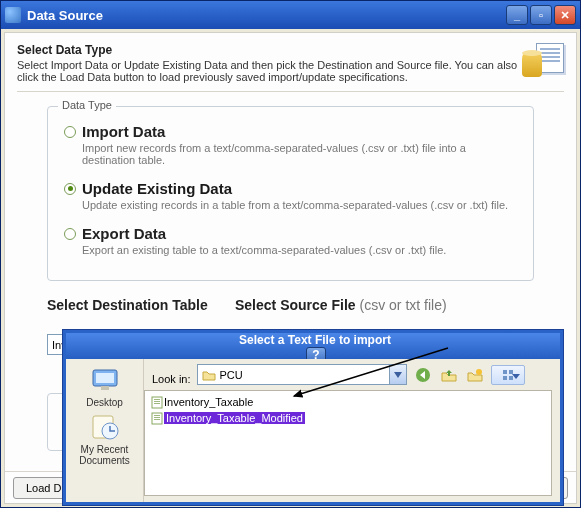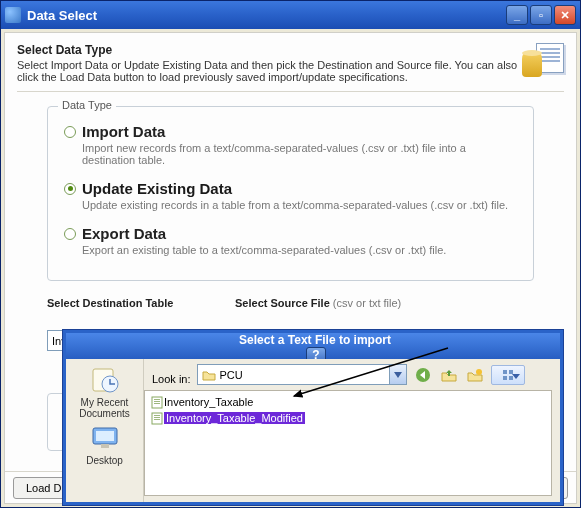--- a/index.html
+++ b/index.html
@@ -32,21 +32,21 @@
   .radio-row { display: flex; align-items: center; font-size: 15px; font-weight: bold; color: #222; margin-top: 2px; }
   .radio-row.sel { color: #1a1a1a; }
   .radio-dot { width: 12px; height: 12px; border: 1px solid #7a9c58; border-radius: 50%; margin-right: 6px; display: flex; align-items: center; justify-content: center; background: #fff; }
   .radio-dot.on::after { content: ""; width: 5px; height: 5px; background: #4f8a10; border-radius: 50%; }
   .radio-desc { font-size: 11px; color: #777; margin: 2px 0 14px 18px; }
 
   
   .dest-src { display: flex; gap: 18px; margin: 0 30px; }
   .dest-col { width: 170px; }
   .src-col { flex: 1; }
-  .fld-label { font-size: 11px; font-weight: bold; color: #222; margin-bottom: 21px; }
+  .fld-label { font-size: 14px; font-weight: bold; color: #222; margin-bottom: 21px; }
   .fld-label .hint { font-weight: normal; color: #777; }
   .combo { height: 21px; border: 1px solid #7f9db9; background: #fff; display: flex; align-items: center; font-size: 11px; padding: 0 4px; position: relative; }
   .combo .arrow-btn { position: absolute; right: 0; top: 0; width: 17px; height: 19px; background: linear-gradient(to bottom,#e7effb,#b6cdf0); border-left: 1px solid #7f9db9; display:flex; align-items:center; justify-content:center; }
   .arrow-btn svg { width:8px; height:6px; }
   .src-row1 { display: flex; }
   .src-input { flex: 1; height: 21px; border: 1px solid #7f9db9; background: #fff; }
   .browse-btn { height: 21px; padding: 0 8px; font-size: 11px; background: #efefef; border: 1px solid #9a9a9a; border-radius: 2px; }
   .src-row2 { display: flex; align-items: center; gap: 10px; margin-top: 5px; font-size: 11px; color: #333; }
   .chk { width: 13px; height: 13px; border: 1px solid #5b8a2f; background: #f4fbe8; position: relative; }
   .chk::after { content: ""; position: absolute; left: 2px; top: 5px; width: 3px; height: 6px; border: solid #3f7a10; border-width: 0 2px 2px 0; transform: rotate(40deg); top: 0px; }
@@ -85,21 +85,21 @@
   
   
   .annot-arrow { position: absolute; pointer-events:none; }
 </style>
 </head>
 <body>
 
 <div class="main-window">
   <div class="titlebar">
     <div class="app-icon"></div>
-    <span class="title-text">Data Select</span>
+    <span class="title-text">Data Source</span>
     <div class="win-btn min">_</div>
     <div class="win-btn max">▫</div>
     <div class="win-btn close">✕</div>
   </div>
 
   <div class="body-panel">
     <div class="header-row">
       <div class="header-text">
         <div class="hdr-title">Select Data Type</div>
         <div>Select Import Data or Update Existing Data and then pick the Destination and Source file.  You can also click the Load Data button to load previously saved import/update specifications.</div>
@@ -181,37 +181,37 @@
   <div class="fd-title">
     <span>Select a Text File to import</span>
     <span class="spacer"></span>
     <span class="hb help">?</span>
     <span class="hb cls">✕</span>
   </div>
   <div class="fd-body">
     <div class="fd-places">
       <div class="place">
         <div class="picon">
+          <svg width="30" height="26">
+              <rect x="3" y="3" width="24" height="16" rx="2" fill="#7fb3ef" stroke="#3f6aa8"></rect>
+              <rect x="6" y="6" width="18" height="10" fill="#dceeff"></rect>
+              <rect x="11" y="19" width="8" height="4" fill="#c8c4b4"></rect>
+            </svg>
+        </div>
+        <div>Desktop</div>
+      </div>
+      <div class="place">
+        <div class="picon">
           <svg width="30" height="28">
               <rect x="3" y="3" width="20" height="22" rx="2" fill="#fdfbef" stroke="#c4b97a"></rect>
               <circle cx="20" cy="18" r="8" fill="#eef6ff" stroke="#6f94c8"></circle>
               <path d="M20 13 V18 H25" stroke="#4a74b5" stroke-width="1.5" fill="none"></path>
             </svg>
         </div>
         <div>My Recent Documents</div>
-      </div>
-      <div class="place">
-        <div class="picon">
-          <svg width="30" height="26">
-              <rect x="3" y="3" width="24" height="16" rx="2" fill="#7fb3ef" stroke="#3f6aa8"></rect>
-              <rect x="6" y="6" width="18" height="10" fill="#dceeff"></rect>
-              <rect x="11" y="19" width="8" height="4" fill="#c8c4b4"></rect>
-            </svg>
-        </div>
-        <div>Desktop</div>
       </div>
     </div>
     <div class="fd-main">
       <div class="fd-toolbar">
         <span>Look in:</span>
         <div class="combo lookin-combo" style="flex:0 0 210px;">
           <svg width="14" height="12" style="margin-right:4px">
               <path d="M1 3 H5 L7 5 H13 V11 H1 Z" fill="#f6e39a" stroke="#c7a93e"></path>
             </svg>
           <span>PCU</span>

